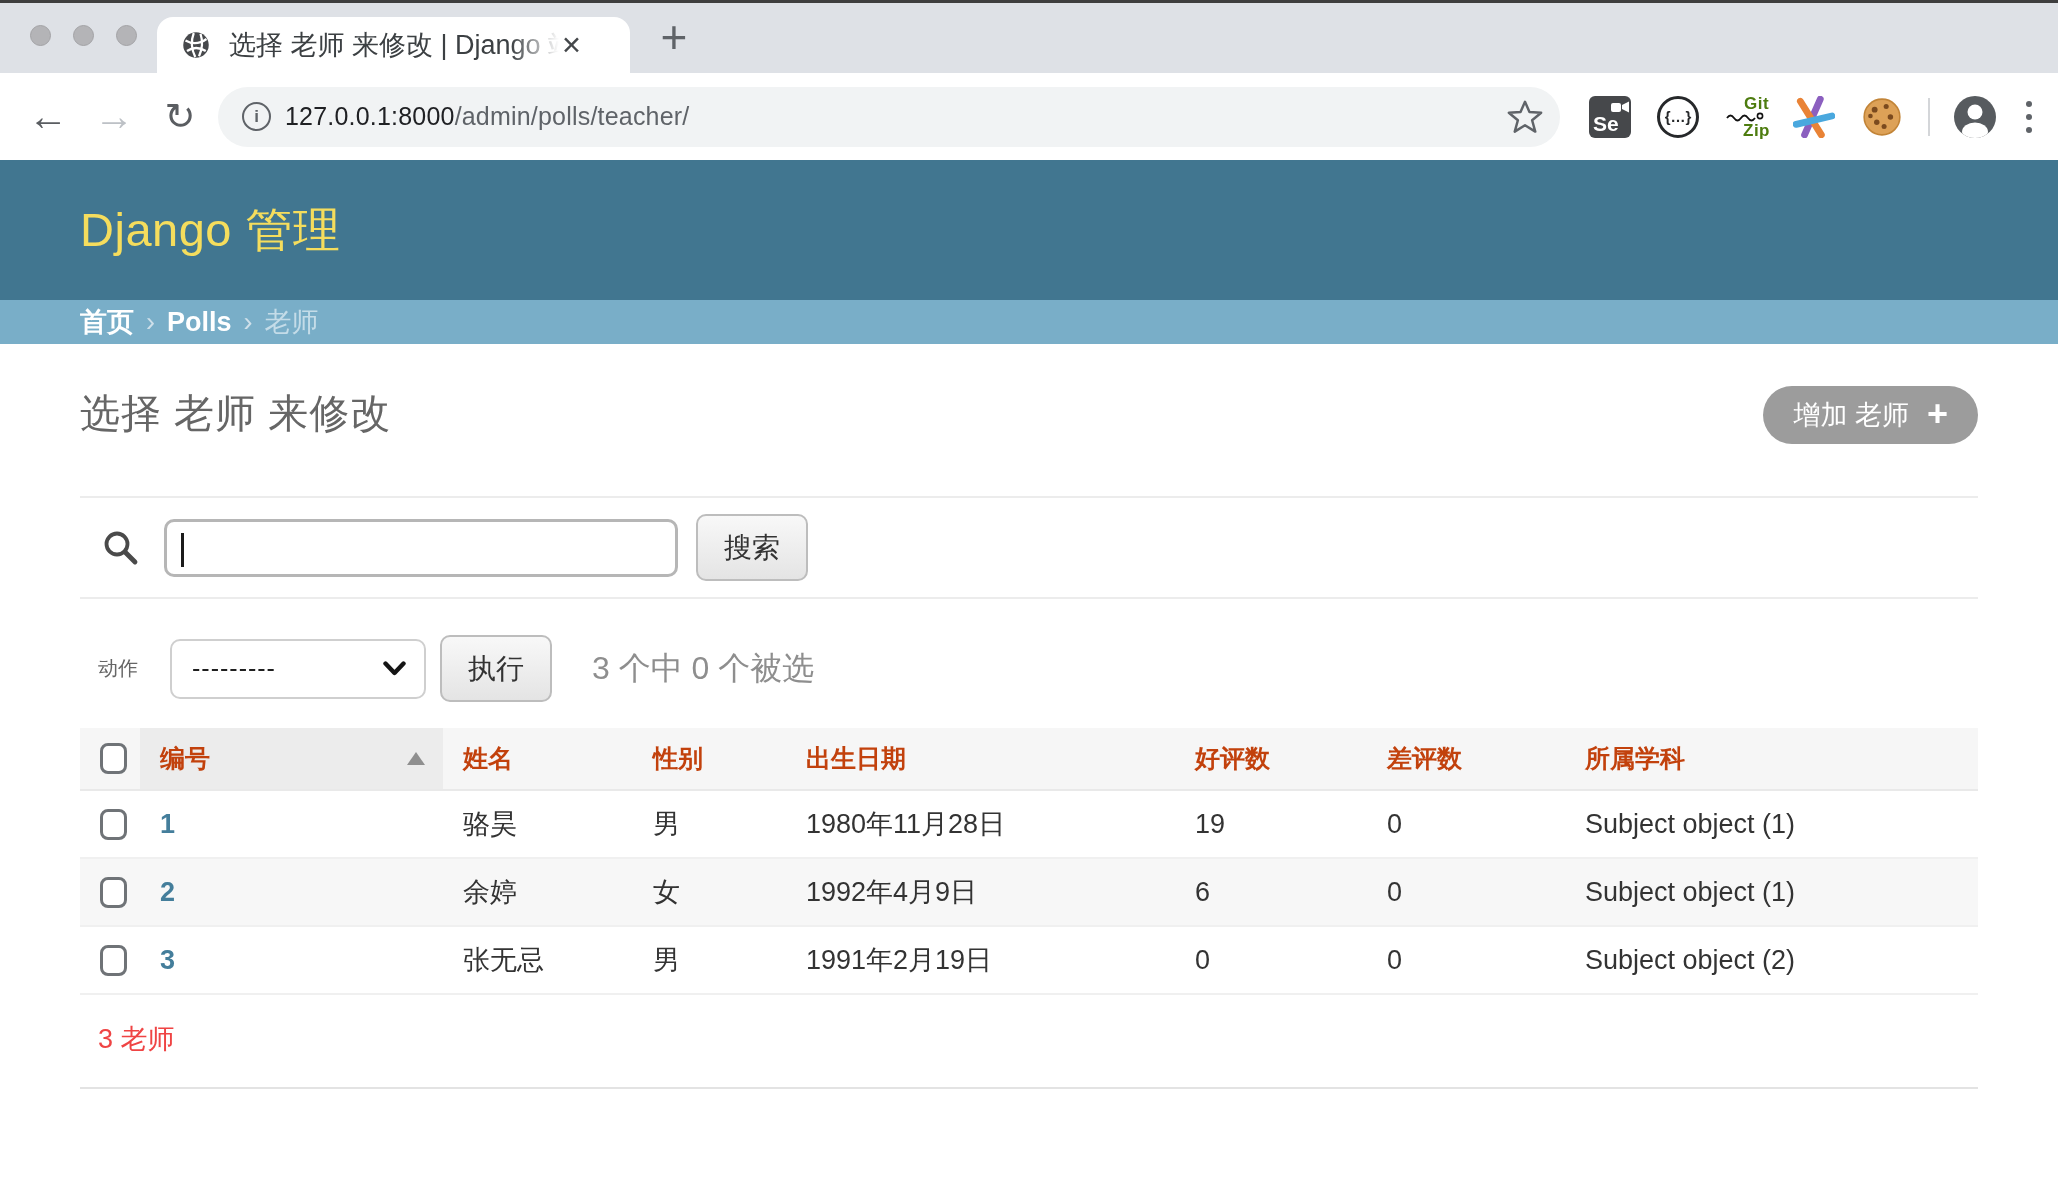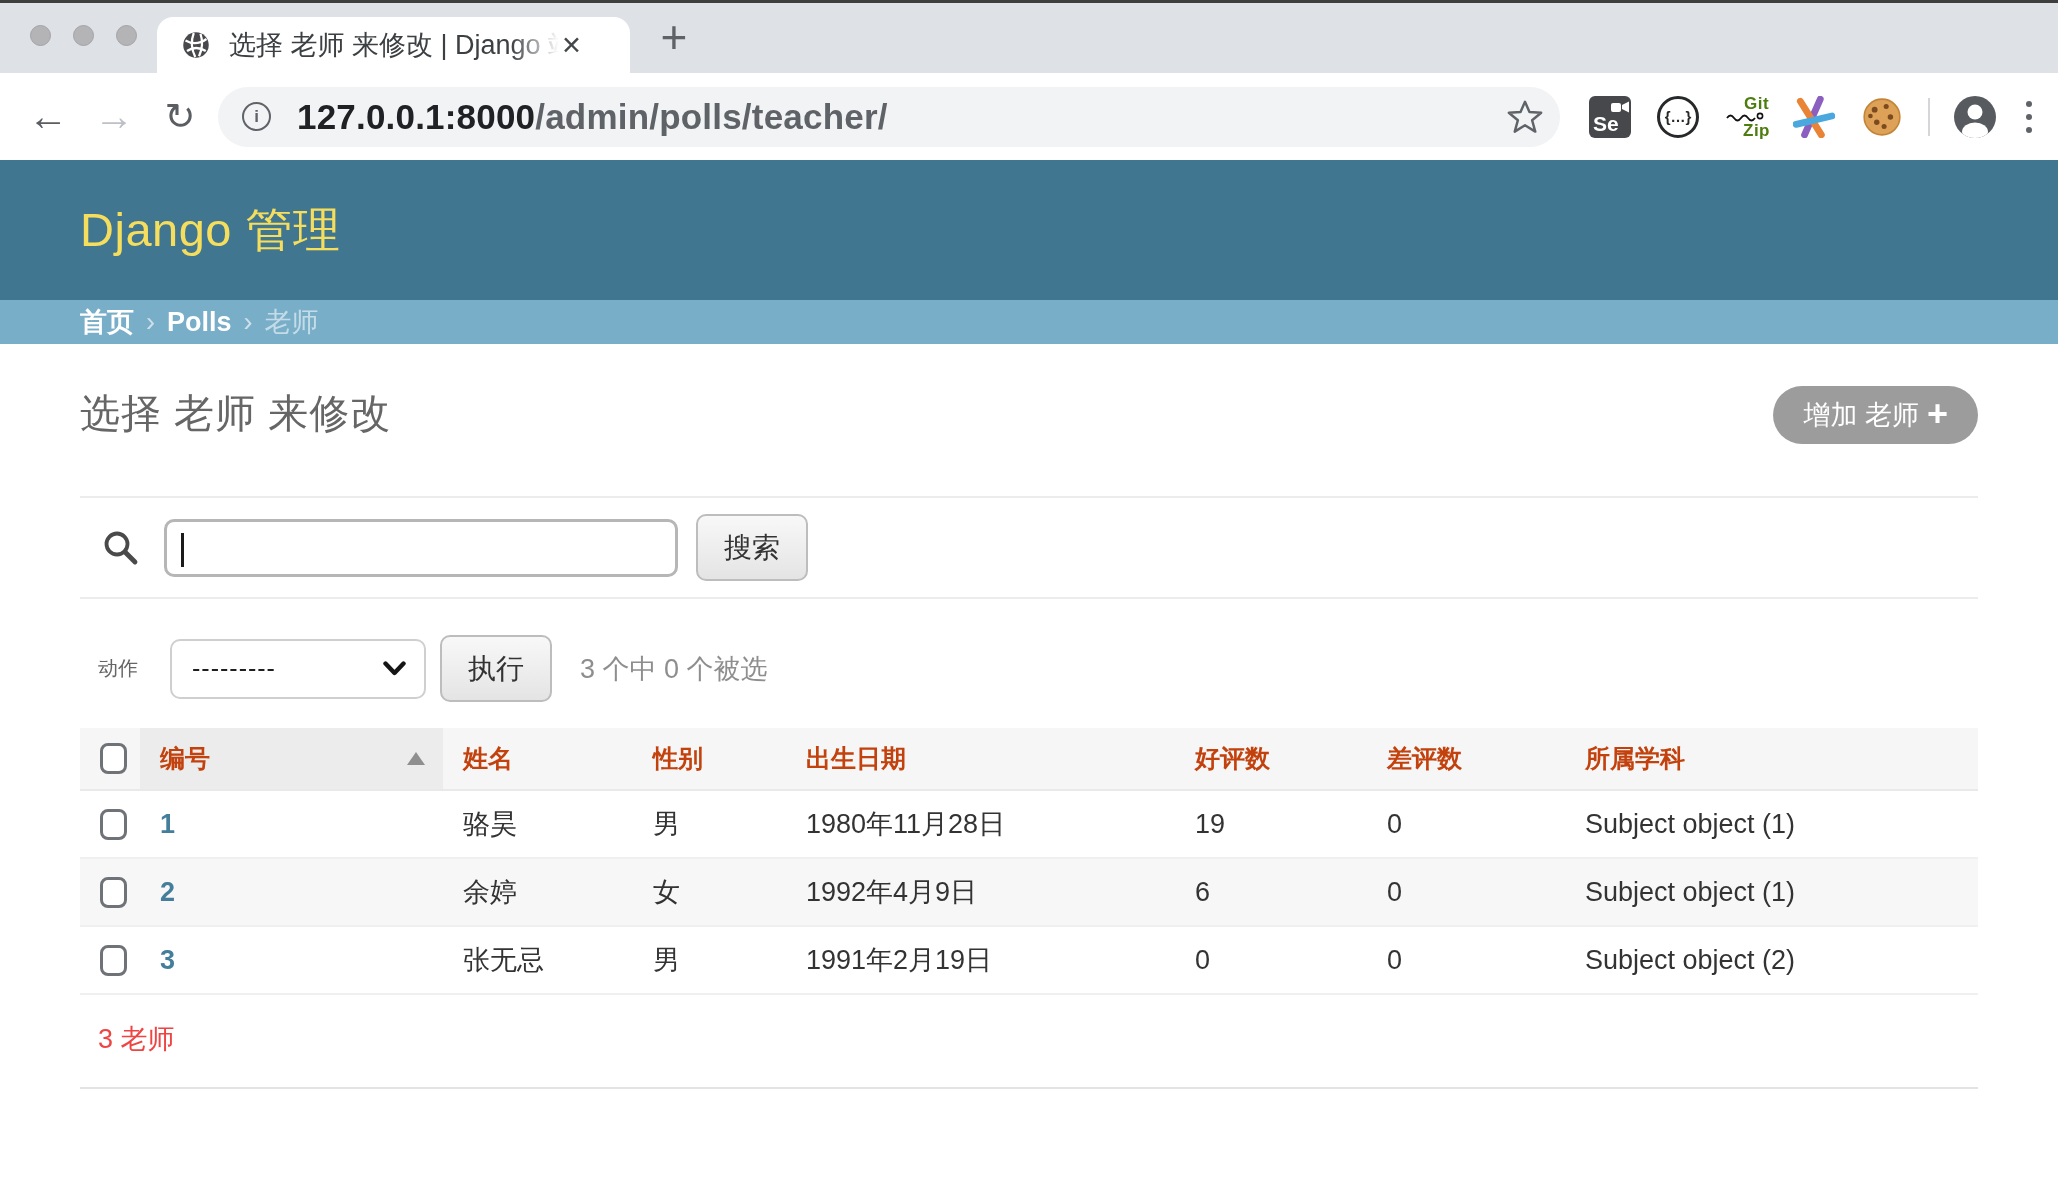--- a/index.html
+++ b/index.html
@@ -25,21 +25,21 @@
   .toolbar { height:87px; background:#fff; display:flex; align-items:center; padding-left:26px; }
   .navbtn { width:44px; text-align:center; font-size:40px; color:#5a5d61; flex:none; }
   .navbtn + .navbtn { margin-left:22px; }
   .navbtn.disabled { color:#bdc1c6; }
   .navbtn.reload { font-size:37px; }
   .omnibox { margin-left:16px; width:1342px; height:60px; background:#f1f3f4; border-radius:30px;
     display:flex; align-items:center; padding:0 24px; position:relative; flex:none; }
   .info-badge { width:29px; height:29px; border:2.5px solid #5f6368; border-radius:50%;
     display:flex; align-items:center; justify-content:center; font-size:17px; font-weight:700;
     color:#5f6368; flex:none; }
-  .url { margin-left:26px; font-size:35px; letter-spacing:.2px; white-space:nowrap;font-weight:bold; }
+  .url { margin-left:14px; font-size:25px; letter-spacing:.2px; white-space:nowrap; }
   .url .host { color:#202124; }
   .url .path { color:#5f6368; }
   .star { position:absolute; right:16px; top:11px; }
   .extbar { display:flex; align-items:center; margin-left:28px; gap:24px; }
   .ext { width:44px; height:44px; display:flex; align-items:center; justify-content:center; flex:none; }
   .se-icon { position:relative; width:42px; height:42px; background:#46484b; border-radius:6px; }
   .se-icon .se-label { position:absolute; left:4px; bottom:2px; color:#fff; font-weight:700; font-size:21px; }
   .braces-icon { width:42px; height:42px; border:3px solid #26282a; border-radius:50%;
     display:flex; align-items:center; justify-content:center; font-size:15px; font-weight:700; color:#26282a; }
   .gitzip { display:flex; flex-direction:column; align-items:center; line-height:1; }
@@ -62,42 +62,42 @@
   .breadcrumbs { height:44px; background:#79aec8; display:flex; align-items:center;
     padding:0 80px; font-size:27px; }
   .breadcrumbs a { color:#fff; font-weight:600; text-decoration:none; }
   .breadcrumbs .sep { color:#cfe0ea; margin:0 12px; font-weight:400; }
   .breadcrumbs .current { color:#c4dce8; }
 
   .content { padding:42px 80px 0; }
   .title-row { display:flex; align-items:flex-start; justify-content:space-between; }
   .page-title { font-size:40px; font-weight:400; color:#666; letter-spacing:1px; }
   .add-btn { height:58px; border-radius:29px; background:#9c9c9c; color:#fff; border:none;
-    display:flex; align-items:center; gap:8px; padding:0 30px; font-size:27px;
+    display:flex; align-items:center; gap:18px; padding:0 30px; font-size:27px;
     font-family:inherit; }
   .add-btn .plus { font-size:36px; font-weight:700; line-height:1; margin-top:-3px; }
 
   .search-module { margin-top:52px; border-top:2px solid #ececec; border-bottom:2px solid #ececec;
     padding:16px 0 16px 22px; display:flex; align-items:center; }
   .search-box { margin-left:24px; width:514px; height:58px; background:#fff;
     border:3px solid #b6b6b6; border-radius:10px; position:relative; }
   .caret { position:absolute; left:14px; top:11px; width:3px; height:34px; background:#1b1b1b; }
   .btn { height:67px; padding:0 26px; background:linear-gradient(#f8f8f8,#e4e4e4);
     border:2px solid #bdbdbd; border-radius:10px; font-size:28px; color:#333;
     font-family:inherit; }
   .search-btn { margin-left:18px; }
 
   .actions-row { margin-top:36px; display:flex; align-items:center; padding-left:18px; }
   .actions-label { font-size:20px; color:#666; }
   .select { margin-left:32px; width:256px; height:60px; border:2.5px solid #cfcfcf; border-radius:10px;
     background:#fff; display:flex; align-items:center; justify-content:space-between;
     padding:0 18px 0 20px; }
   .select .value { font-size:25px; color:#1f1f1f; letter-spacing:1px; }
   .exec-btn { margin-left:14px; }
-  .action-counter { margin-left:28px; font-size:27px; color:#8e8e8e; }
+  .action-counter { margin-left:40px; font-size:32px; color:#8e8e8e; }
 
   table.results { margin-top:26px; width:100%; border-collapse:collapse; }
   .results thead th { background:#f6f6f6; height:62px; text-align:left; font-size:25px;
     font-weight:600; color:#c2410c; padding-left:20px; border-bottom:2px solid #e9e9e9; }
   .results thead th.sorted { background:#ececec; }
   .sorted-inner { display:flex; align-items:center; justify-content:space-between; padding-right:18px; }
   .sort-arrow { width:0; height:0; border-left:9px solid transparent; border-right:9px solid transparent;
     border-bottom:13px solid #8f8f8f; }
   .results tbody td { height:68px; font-size:27px; color:#333; padding-left:20px;
     border-bottom:2px solid #f0f0f0; }

